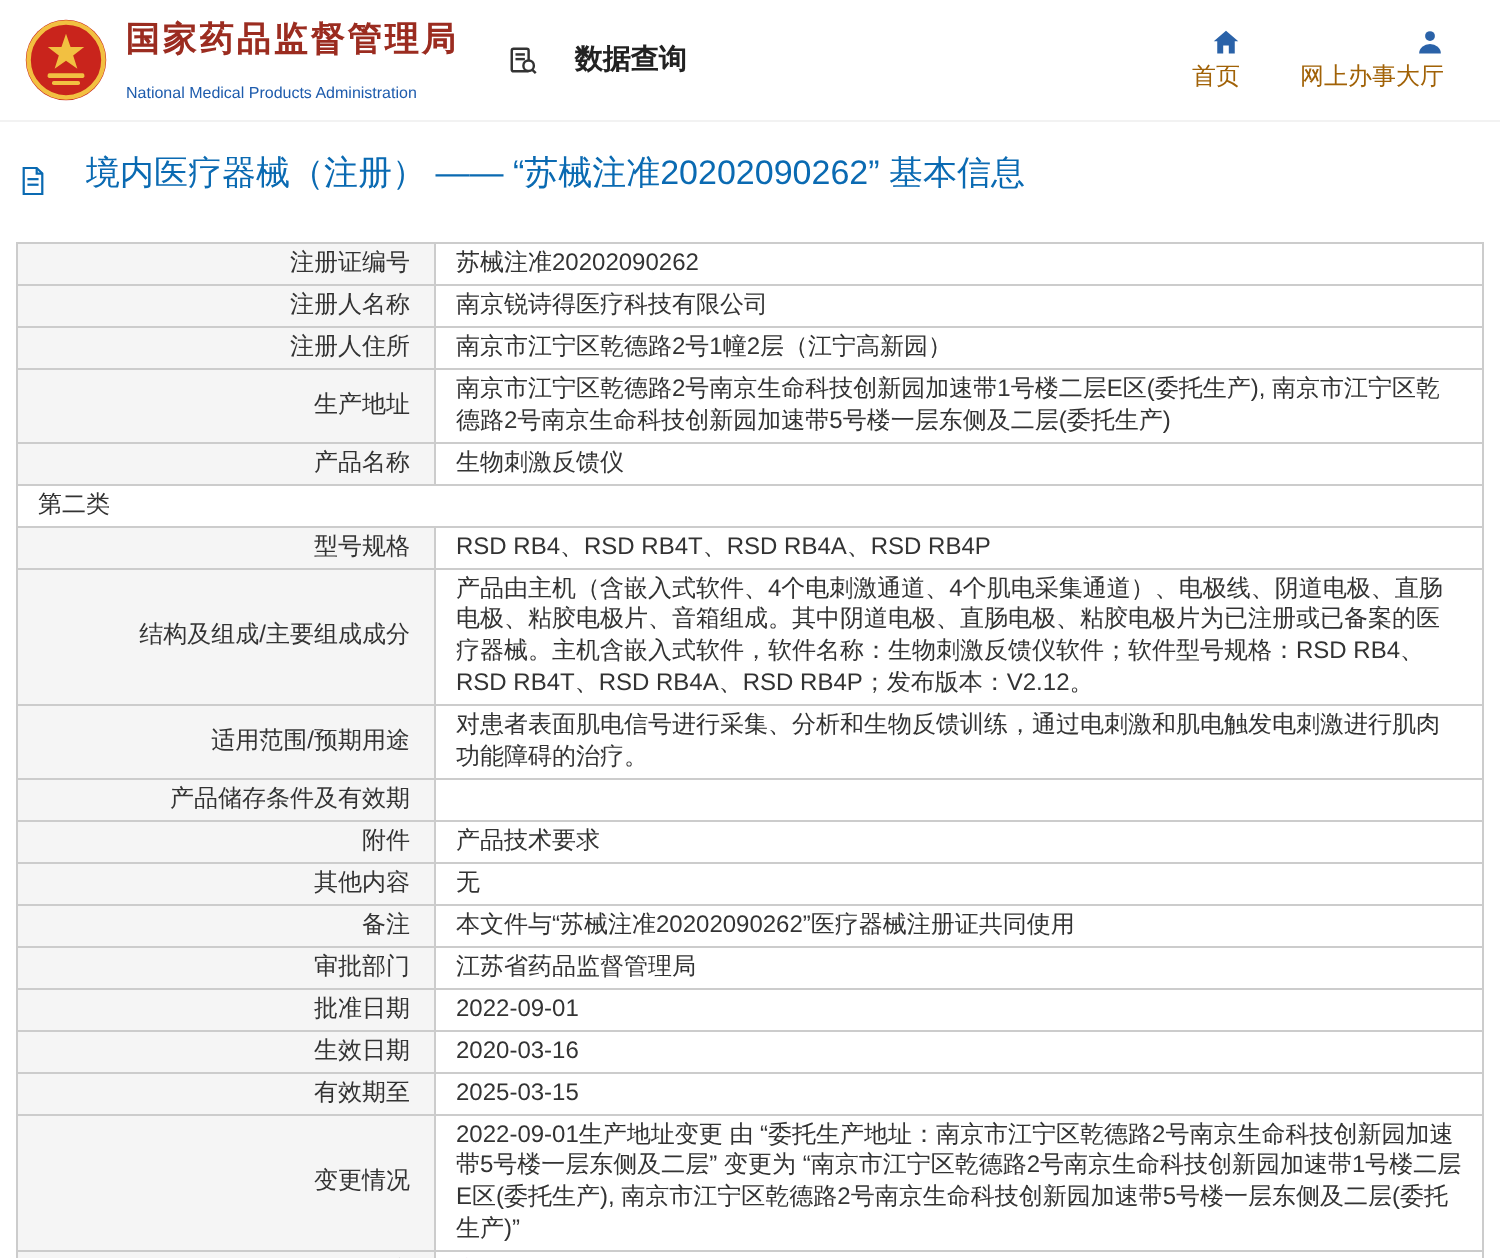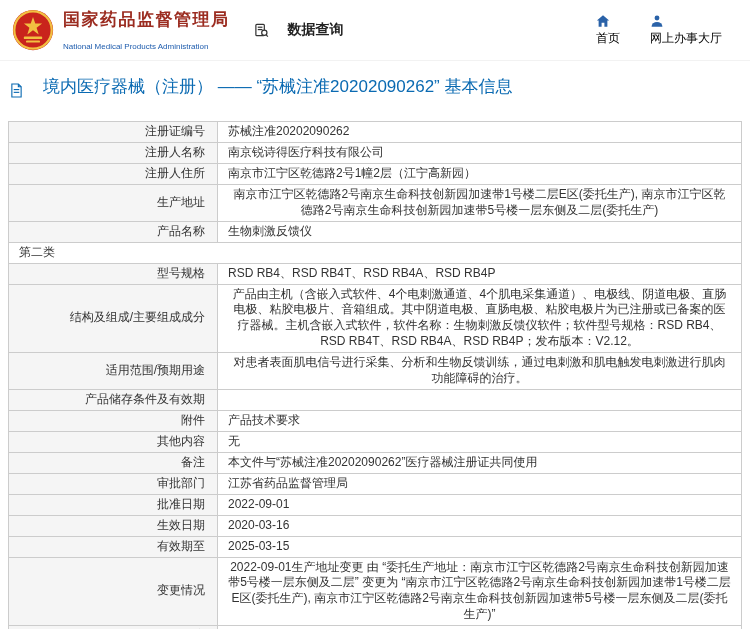--- a/index.html
+++ b/index.html
@@ -8,33 +8,33 @@
   .header{display:flex;align-items:center;height:60px;padding:0 14px 0 12px;border-bottom:1px solid #f2f2f2;}
   .brand{display:flex;align-items:flex-end;gap:9px;cursor:pointer;}
   .emblem{width:42px;height:42px;flex:0 0 auto;}
   .emblem svg{width:100%;height:100%;display:block;}
   .brand-cn{font-size:17px;font-weight:bold;color:#9b2c20;letter-spacing:1.5px;line-height:1.2;}
   .brand-en{font-size:8px;color:#1e5cad;margin-top:12px;}
   .data-query{display:flex;align-items:center;gap:19px;margin-left:24px;font-size:14px;font-weight:bold;color:#222;cursor:pointer;}
   .dq-icon{width:15px;height:15px;display:inline-flex;}
   .dq-icon svg{width:100%;height:100%;display:block;}
   .top-nav{margin-left:auto;display:flex;gap:30px;padding-right:14px;}
-  .nav-item{display:flex;flex-direction:column;align-items:flex-start;gap:2px;font-size:12px;color:#000000;text-decoration:none;cursor:pointer;}
+  .nav-item{display:flex;flex-direction:column;align-items:flex-end;gap:2px;font-size:12px;color:#a16207;text-decoration:none;cursor:pointer;}
   .nav-icon{width:14px;height:14px;display:block;}
   .nav-icon svg{width:100%;height:100%;display:block;}
   .title-row{display:flex;align-items:flex-end;gap:20px;padding:14px 10px 7px 10px;font-size:17px;color:#0a6ab2;}
   .doc-icon{width:13px;height:15px;display:inline-flex;}
   .doc-icon svg{width:100%;height:100%;display:block;}
   .info-table{margin:16px 8px;border:1px solid #ccc;font-size:12px;}
   .trow{display:flex;border-bottom:1px solid #ccc;}
   .trow:last-child{border-bottom:none;}
   .tlabel{width:190px;flex:0 0 190px;background:#f5f5f5;border-right:1px solid #ccc;
           padding:2px 12px 2px 6px;display:flex;align-items:center;justify-content:flex-end;
           text-align:right;line-height:1.32;color:#333;}
-  .tvalue{flex:1;padding:2px 10px;display:flex;align-items:center;line-height:1.32;min-height:16px;text-align:center;}
+  .tvalue{flex:1;padding:2px 10px;display:flex;align-items:center;line-height:1.32;min-height:16px;}
   .link{color:#a21caf;text-decoration:none;cursor:pointer;}
   .bullet{width:9px;height:9px;border-radius:50%;
           background:radial-gradient(circle at 50% 50%, #fff 0 18%, #3a3a3a 30% 100%);
           display:inline-block;margin-right:4px;flex:0 0 auto;}
 </style>
 </head>
 <body>
 
 <div class="header">
   <div class="brand">

